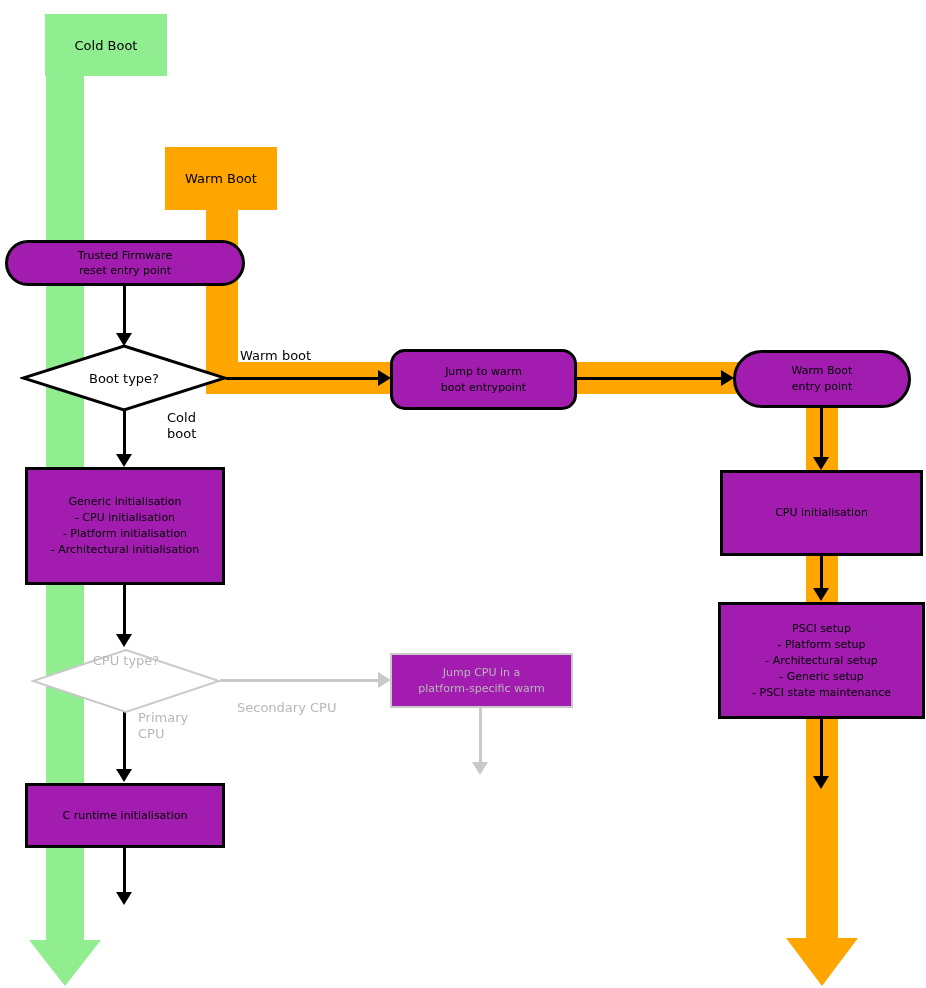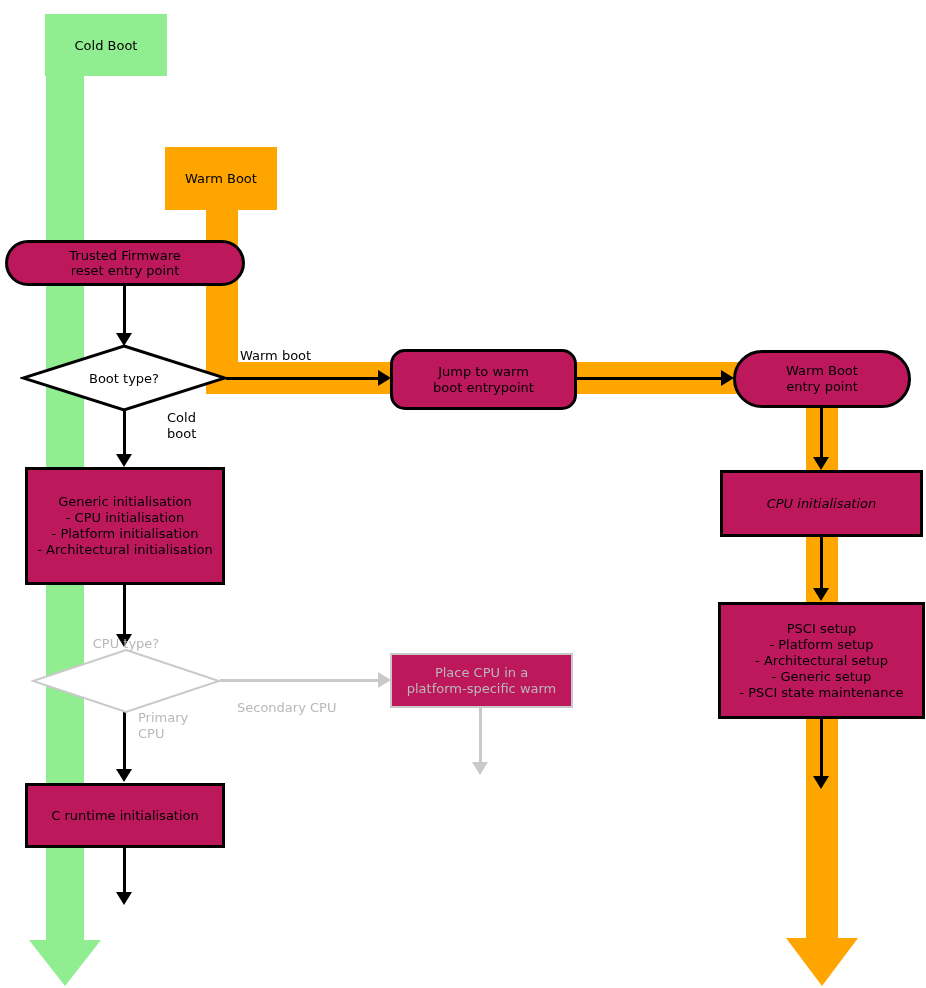--- a/index.html
+++ b/index.html
@@ -29,23 +29,23 @@
   .arr-down { position:absolute; z-index:4; width:0; height:0;
     border-left:8px solid transparent; border-right:8px solid transparent;
     border-top:13px solid #000; }
   .arr-right { position:absolute; z-index:4; width:0; height:0;
     border-top:8px solid transparent; border-bottom:8px solid transparent;
     border-left:13px solid #000; }
   .arr-down.gray { border-top-color:var(--gline,#c9c9c9); }
   .arr-right.gray { border-left-color:var(--gline,#c9c9c9); }
 
   
-  .node { position:absolute; z-index:5; background:#be185d; border:3px solid #000;
+  .node { position:absolute; z-index:5; background:#a21caf; border:3px solid #000;
     display:flex; flex-direction:column; align-items:center; justify-content:center;
-    text-align:center; font-size:13px; line-height:16px; color:#000; }
+    text-align:center; font-size:11px; line-height:16px; color:#000; }
   .stadium { border-radius:999px; }
   .node.grayed { border:2px solid var(--gline,#c9c9c9); color:var(--gtext,#b8b8b8); }
 
   
   .diamond-svg { position:absolute; z-index:5; }
   .diamond-black polygon { fill:#ffffff; stroke:#000000; stroke-width:3; }
   .diamond-gray  polygon { fill:#ffffff; stroke:var(--gline,#c9c9c9); stroke-width:2; }
   .diamond-label { position:absolute; z-index:6; display:flex; align-items:center; justify-content:center;
     font-size:13px; color:#000; }
   .diamond-label.grayed { color:var(--gtext,#b8b8b8); }
@@ -144,32 +144,32 @@
   <div class="node" style="left:25px; top:467px; width:200px; height:118px;">
     <div>Generic initialisation</div>
     <div>- CPU initialisation</div>
     <div>- Platform initialisation</div>
     <div>- Architectural initialisation</div>
   </div>
 
   <svg class="diamond-svg diamond-gray" style="left:30px; top:648px;" width="192" height="66" viewBox="0 0 192 66">
     <polygon points="96,2 189,33 96,64 3,33"></polygon>
   </svg>
-  <div class="diamond-label grayed" style="left:30px; top:610px; width:192px; height:66px;">CPU type?</div>
+  <div class="diamond-label grayed" style="left:30px; top:627px; width:192px; height:66px;">CPU type?</div>
 
   <div class="node grayed" style="left:390px; top:653px; width:183px; height:55px;">
-    <div>Place CPU in a</div>
+    <div>Jump CPU in a</div>
     <div>platform-specific warm</div>
   </div>
 
   <div class="node" style="left:25px; top:783px; width:200px; height:65px;">
     <div>C runtime initialisation</div>
   </div>
 
-  <div class="node" style="left:720px; top:470px; width:203px; height:67px;font-style:italic;">
+  <div class="node" style="left:720px; top:470px; width:203px; height:86px;">
     <div>CPU initialisation</div>
   </div>
 
   <div class="node" style="left:718px; top:602px; width:207px; height:117px;">
     <div>PSCI setup</div>
     <div>- Platform setup</div>
     <div>- Architectural setup</div>
     <div>- Generic setup</div>
     <div>- PSCI state maintenance</div>
   </div>

